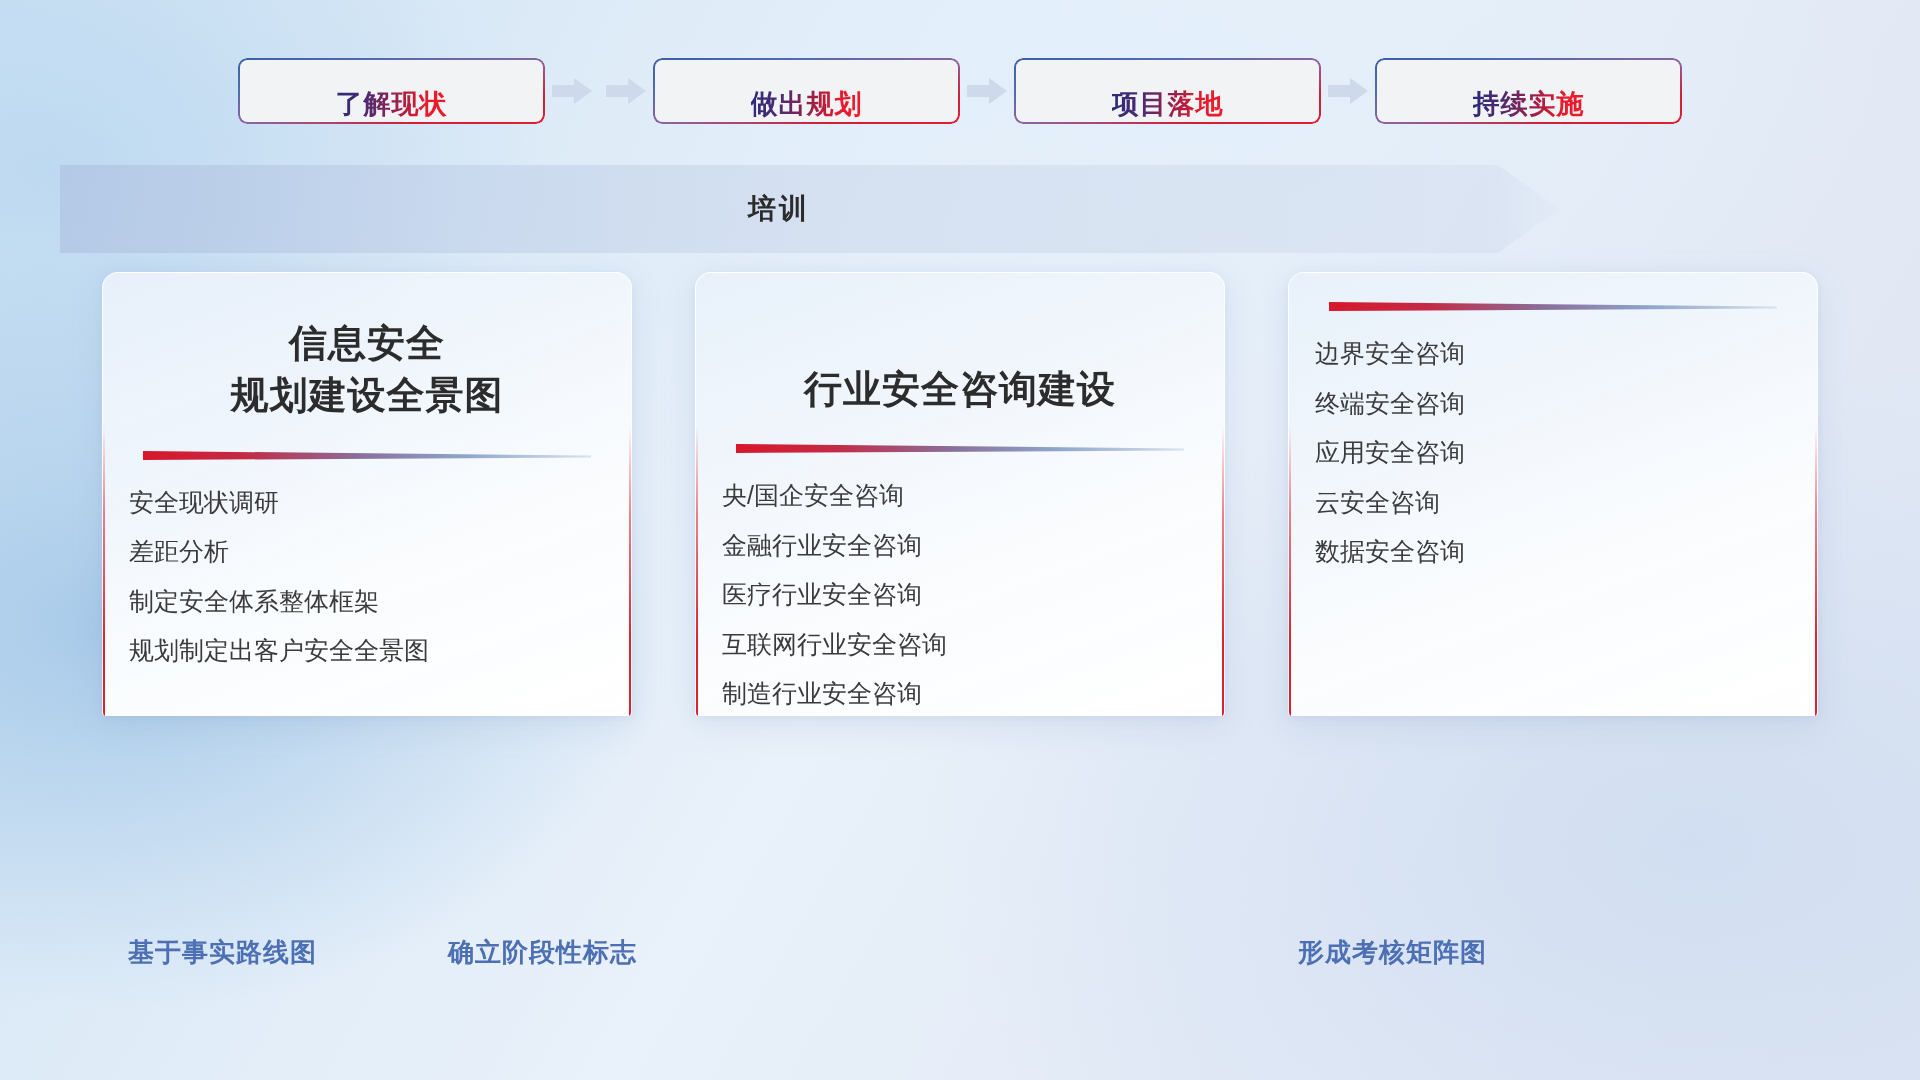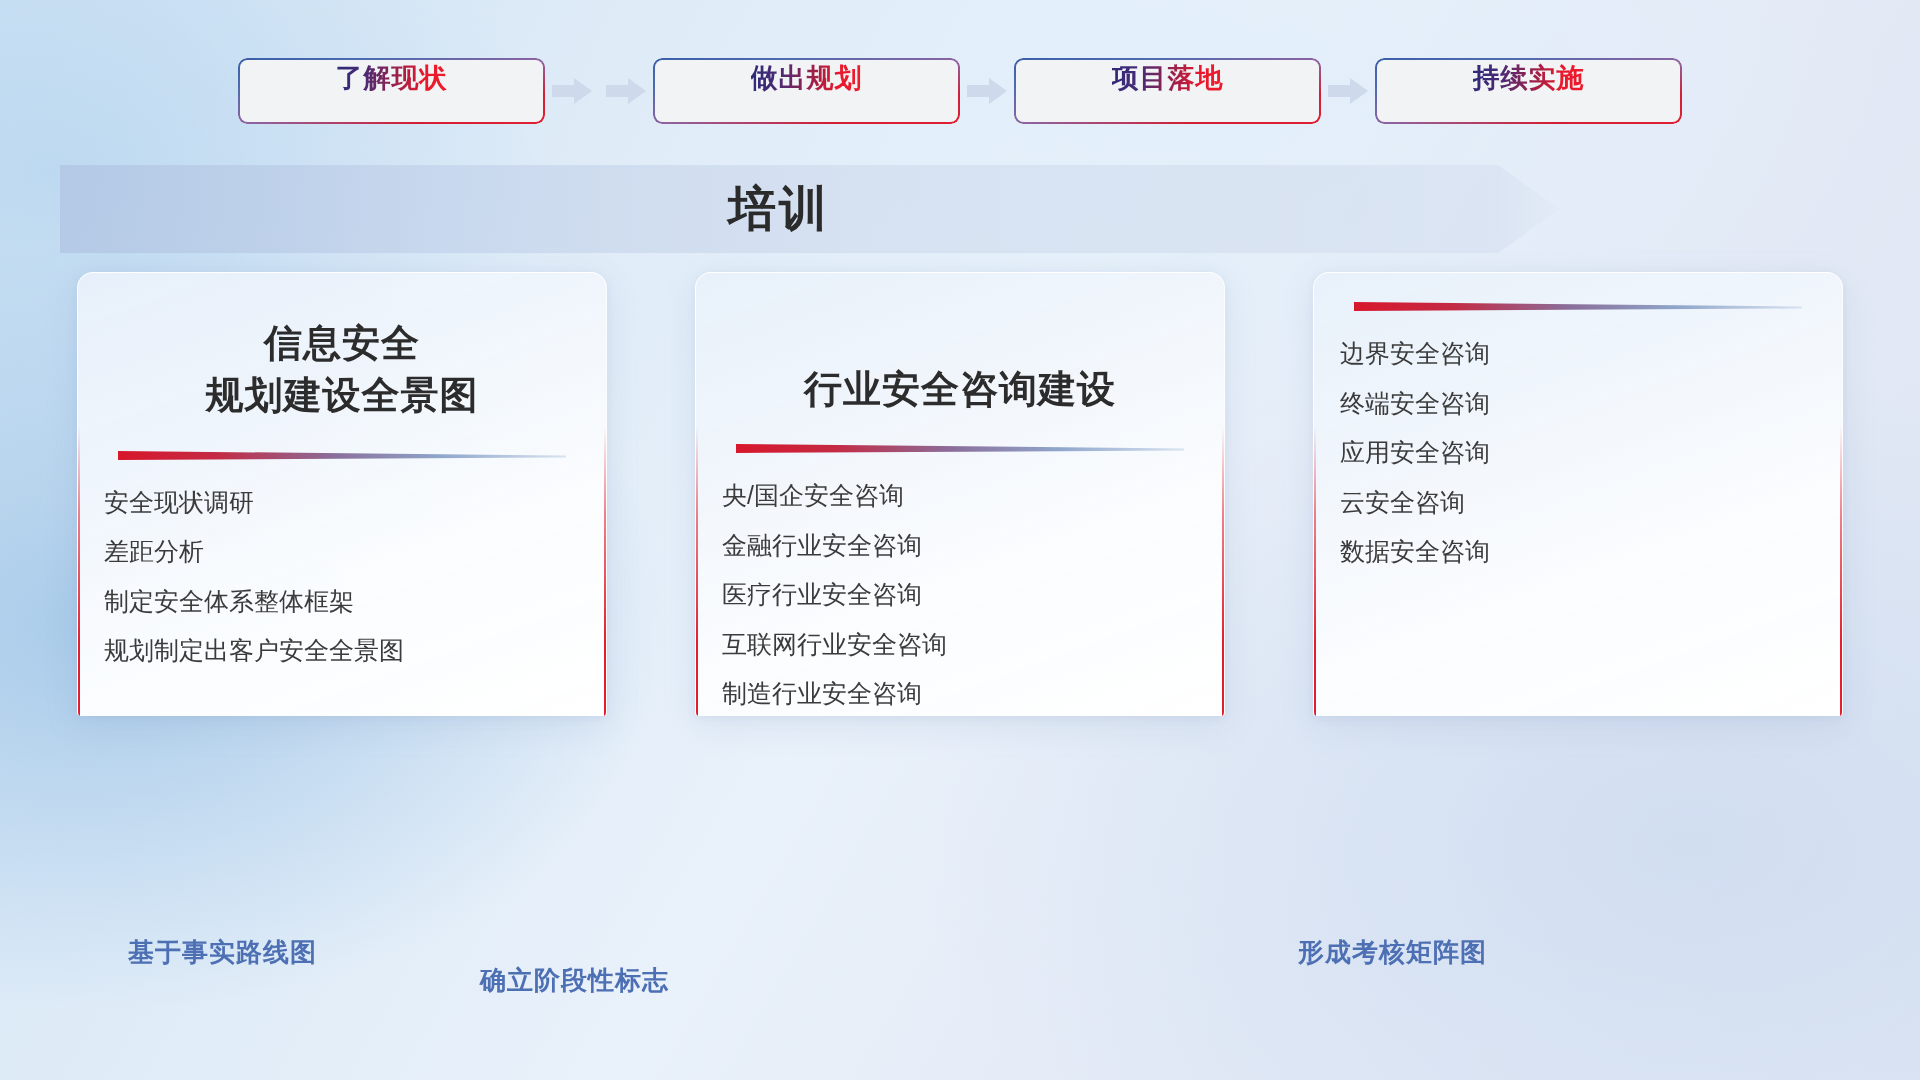--- a/index.html
+++ b/index.html
@@ -23,21 +23,21 @@
   }
 
   
   #steps {
     position:absolute; left:0; top:58px; width:1920px;
     display:flex; align-items:center; justify-content:center;
   }
   .step-box {
     position:relative;
     width:307px; height:66px;
-    display:flex; align-items:flex-start; justify-content:center;
+    display:flex; align-items:flex-end; justify-content:center;
     border-radius:9px;
     background:#f2f3f5;
     padding:2px;
   }
   .step-box::before{
     content:"";
     position:absolute; inset:0;
     border-radius:9px;
     padding:1.6px;
     background:linear-gradient(168deg,#3a5fa8 0%,#4e6bb0 22%,#8d63a0 52%,#d21f34 78%,#e11f33 100%);
@@ -74,27 +74,27 @@
         rgba(203,215,235,0.55) 55%,
         rgba(210,220,238,0.50) 100%);
   }
   #banner .tip {
     position:absolute; left:1438px; top:-10px;
     width:62px; height:108px;
   }
   #banner-title {
     position:absolute; left:0; top:0; width:1438px; height:88px;
     display:flex; align-items:center; justify-content:center;
-    font-size:48px; font-weight:700; color:#2b2b2b; letter-spacing:3px;
+    font-size:28px; font-weight:700; color:#2b2b2b; letter-spacing:3px;
   }
 
   
   #cards {
     position:absolute; left:0; top:272px; width:1920px;
-    display:flex; justify-content:center; gap:88px;
+    display:flex; justify-content:center; gap:63px;
   }
   .card-wrap { position:relative; width:530px; }
 
   .card {
     position:relative;
     width:530px; height:444px;
     border-radius:16px 16px 4px 4px;
     background:linear-gradient(160deg,
         rgba(232,240,250,0.96) 0%,
         rgba(241,246,252,0.97) 34%,
@@ -280,17 +280,17 @@
             <div class="li">应用安全咨询</div>
             <div class="li">云安全咨询</div>
             <div class="li">数据安全咨询</div>
           </div>
         </div>
       </div>
     </div>
 
   <div id="captions">
       <div class="caption" style="left: 128px;">基于事实路线图</div>
-      <div class="caption" style="left: 480px; margin-top: 28px;">确立阶段性标志</div>
+      <div class="caption" style="left: 448px;">确立阶段性标志</div>
       <div class="caption" style="left: 1298px;">形成考核矩阵图</div>
     </div>
 
 </div>
 
 </body></html>

